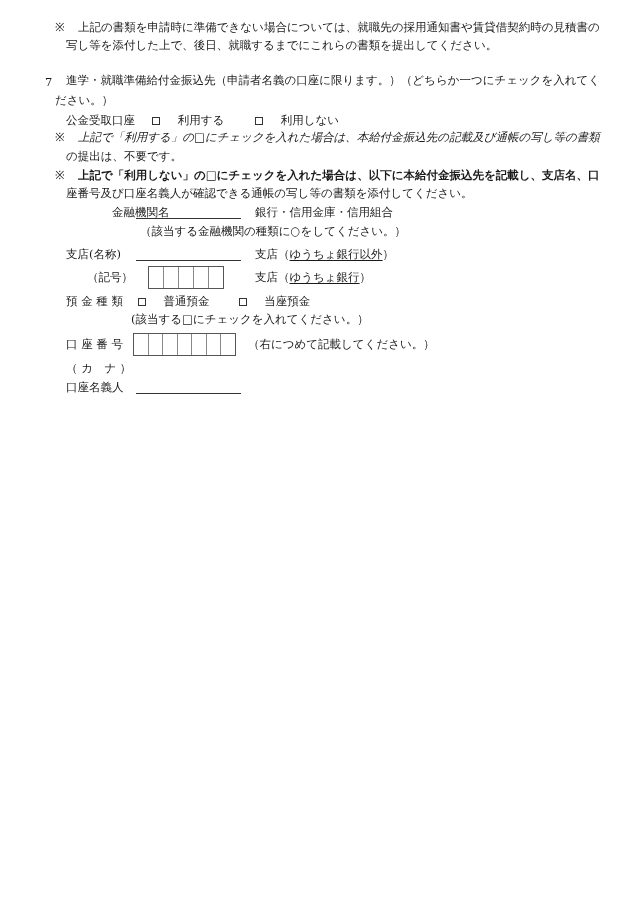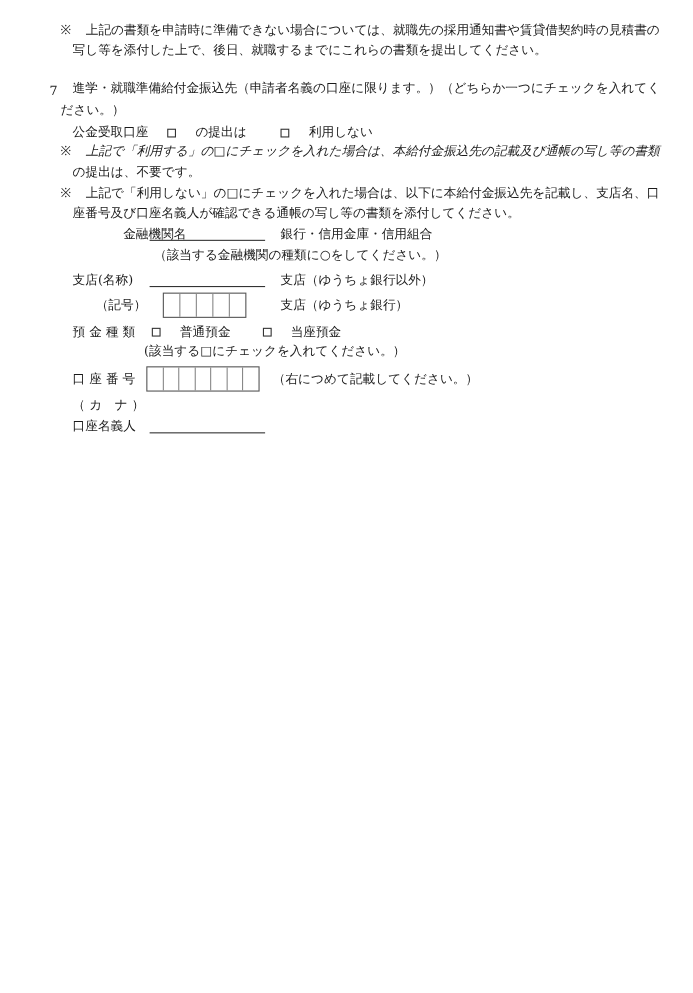--- a/index.html
+++ b/index.html
@@ -1,19 +1,19 @@
 <!DOCTYPE html>
 <html><head>
 <meta charset="utf-8">
 <style>
   html, body { margin:0; padding:0; background:#ffffff; }
   body { width:630px; height:903px; position:relative; overflow:hidden;
          font-family:"DejaVu Serif","Liberation Serif",serif; color:#1a1a1a; font-size:11.5px; }
   .ln { position:absolute; white-space:nowrap; line-height:14px; }
-  .ul { text-underline-offset:2px; }
+  .ul { text-decoration:underline; text-underline-offset:2px; }
   .blank { position:absolute; border-bottom:1px solid #333; height:0; }
   .cells { position:absolute; display:flex; border:1px solid #555; box-sizing:border-box; }
   .cell { flex:1; border-right:1px solid #888; }
   .cell:last-child { border-right:none; }
   .cb { display:inline-block; width:8px; height:8px; border:1px solid #333; vertical-align:-1px; box-sizing:border-box; }
 </style>
 </head>
 <body>
 
 <div class="ln" style="left:55px;top:20px;">※</div>
@@ -22,32 +22,32 @@
 
 <div class="ln" style="left:45px;top:75px;">7</div>
 <div class="ln" style="left:66px;top:73px;">進学・就職準備給付金振込先（申請者名義の口座に限ります。）（どちらか一つにチェックを入れてく</div>
 <div class="ln" style="left:55px;top:93px;">ださい。）</div>
 
 <div class="ln" style="left:66px;top:113px;">
   <span>公金受取口座</span>
   <span style="display:inline-block;width:10px;"></span>
   <span class="cb"></span>
   <span style="display:inline-block;width:10px;"></span>
-  <span>の提出は</span>
+  <span>利用する</span>
   <span style="display:inline-block;width:24px;"></span>
   <span class="cb"></span>
   <span style="display:inline-block;width:10px;"></span>
   <span>利用しない</span>
 </div>
 
 <div class="ln" style="left:55px;top:130px;">※</div>
 <div class="ln" style="left:78px;top:130px;font-style:italic;">上記で「利用する」の□にチェックを入れた場合は、本給付金振込先の記載及び通帳の写し等の書類</div>
 <div class="ln" style="left:66px;top:149px;">の提出は、不要です。</div>
 <div class="ln" style="left:55px;top:168px;">※</div>
-<div class="ln" style="left:78px;top:168px;">上記で「利用しない」の□にチェックを入れた場合は、以下に本給付金振込先を記載し、支店名、口</div>
+<div class="ln" style="left:78px;top:168px;font-weight:bold;">上記で「利用しない」の□にチェックを入れた場合は、以下に本給付金振込先を記載し、支店名、口</div>
 <div class="ln" style="left:66px;top:186px;">座番号及び口座名義人が確認できる通帳の写し等の書類を添付してください。</div>
 
 <div class="ln" style="left:66px;top:205px;margin-left:46px;">金融機関名</div>
 <div class="blank" style="left:136px;top:218px;width:105px;"></div>
 <div class="ln" style="left:255px;top:205px;">銀行・信用金庫・信用組合</div>
 <div class="ln" style="left:140px;top:224px;">（該当する金融機関の種類に○をしてください。）</div>
 
 <div class="ln" style="left:66px;top:247px;">支店(名称)</div>
 <div class="blank" style="left:136px;top:260px;width:105px;"></div>
 <div class="ln" style="left:255px;top:247px;">

